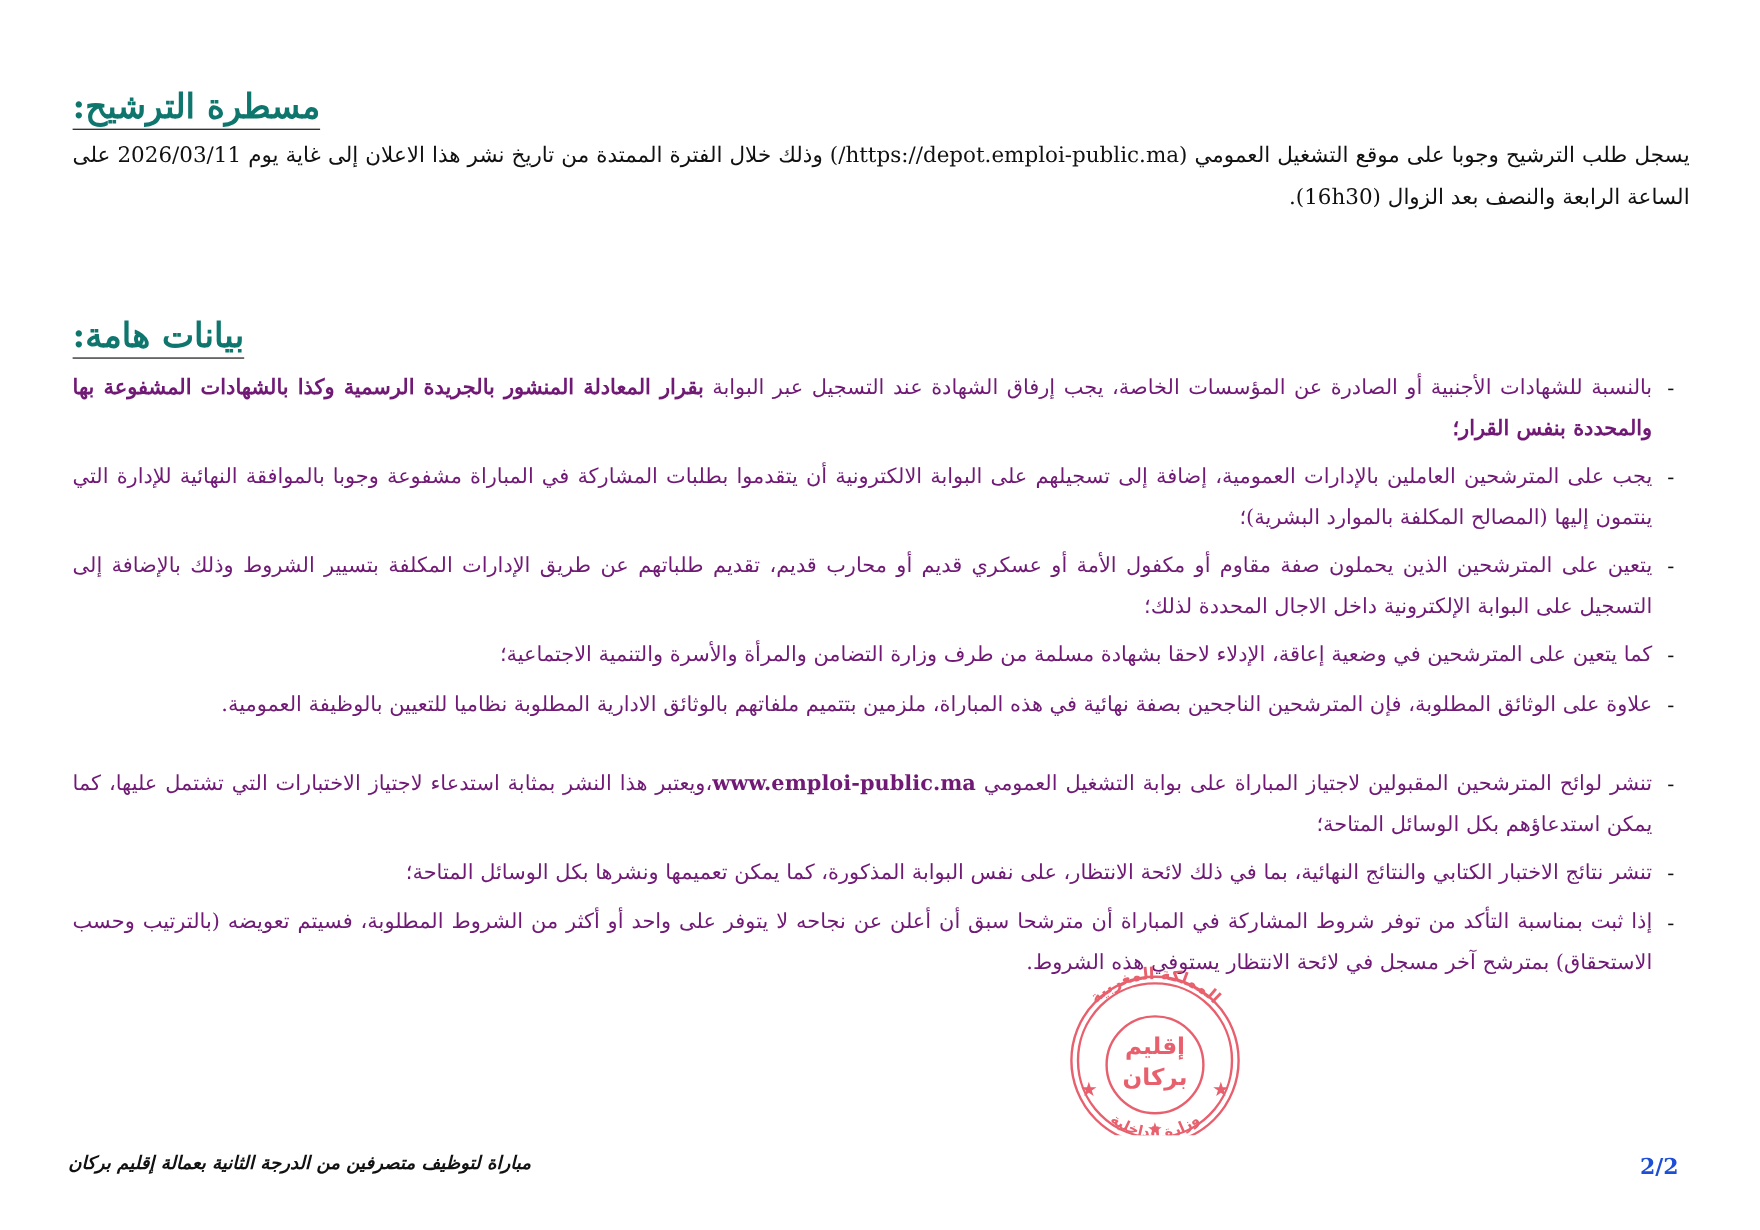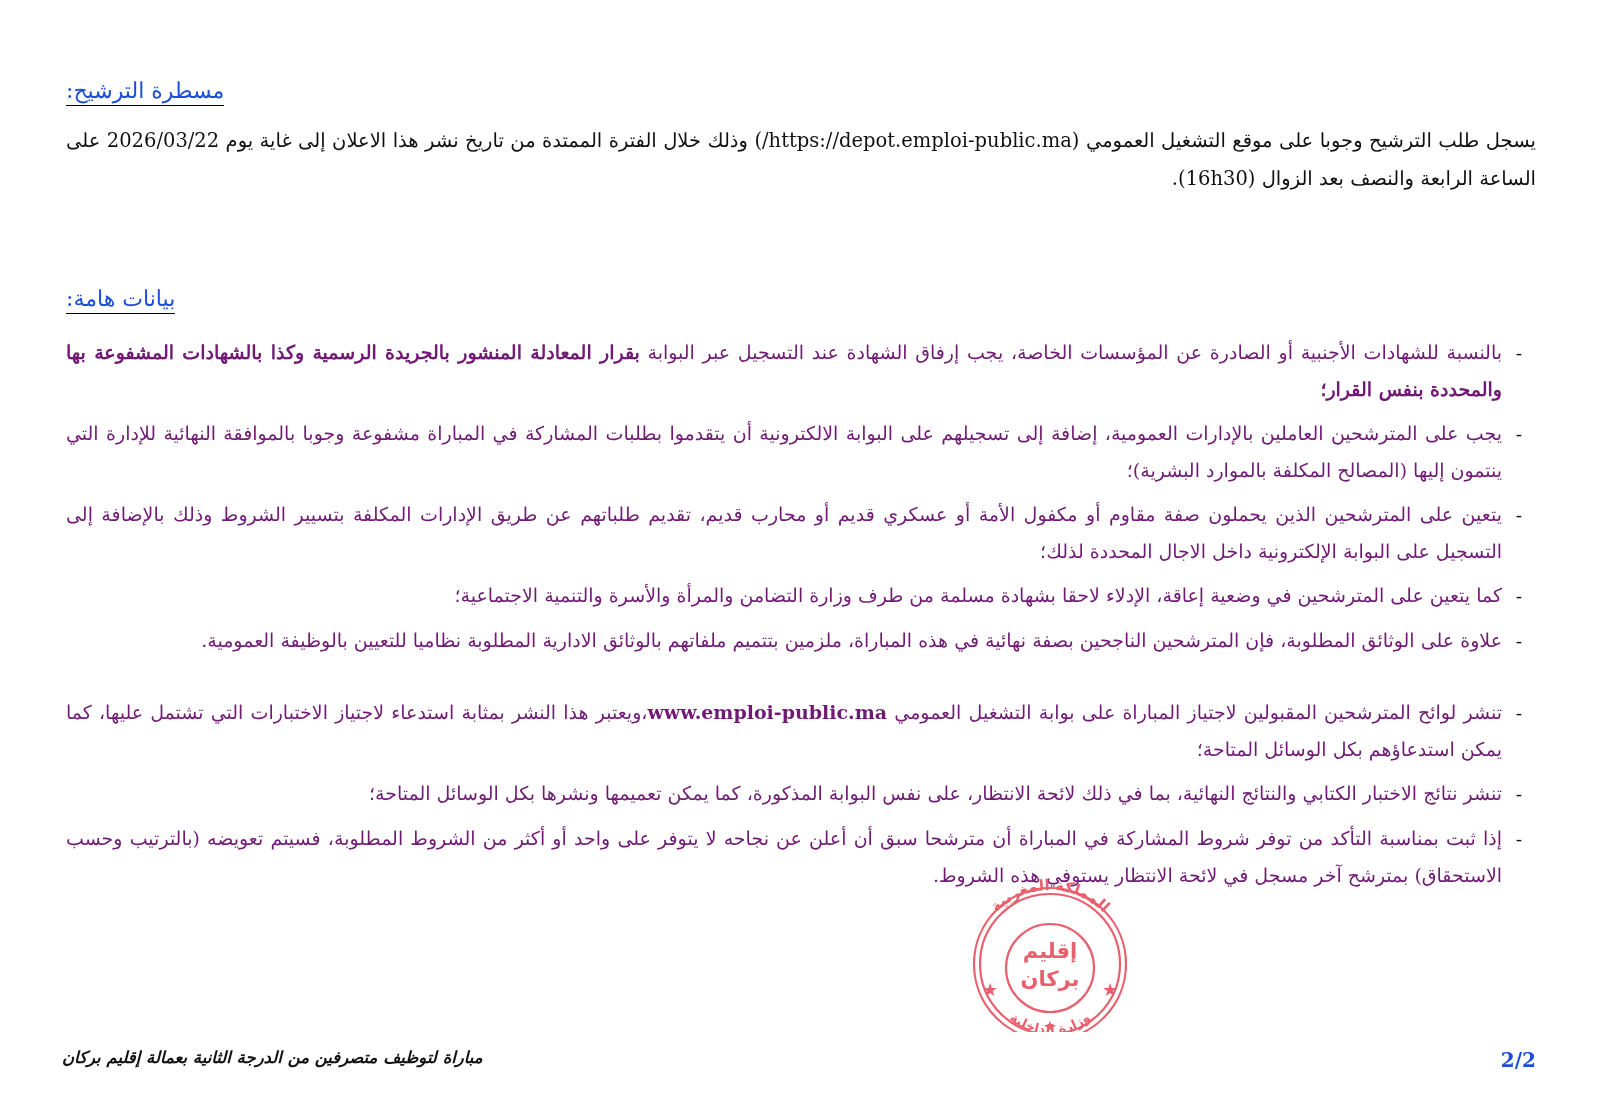--- a/index.html
+++ b/index.html
@@ -17,25 +17,25 @@
   }
 
   .page {
     position: absolute;
     inset: 0;
     padding: 0;
   }
 
   
   .section-title {
-    font-size: 22px;
-    font-weight: normal;
+    font-size: 31px;
+    font-weight: bold;
     text-align: left;      
     direction: rtl;
-    color: #1d4ed8;
+    color: #0f766e;
   }
   .section-title span.u {
     border-bottom: 1.5px solid #000;
     padding-bottom: 2px;
   }
 
   .para {
     direction: rtl;
     text-align: justify;
     font-size: 19.5px;
@@ -85,21 +85,21 @@
     top: 872px;
     width: 200px;
     height: 160px;
   }
   .stamp-svg { display: block; }
 
   
   #footer {
     position: absolute;
     left: 0;
-    right: 0;
+    right: 10px;
     top: 1048px;
     height: 34px;
   }
   #footer-note {
     position: absolute;
     left: 62px;
     top: 0;
     direction: rtl;
     font-size: 16.5px;
     font-style: italic;
@@ -119,21 +119,21 @@
 </style>
 </head>
 <body>
 
 <div class="page">
 
   <div id="title-procedure" class="section-title">
     <span class="u">مسطرة الترشيح:</span>
   </div>
 
-  <div id="para-procedure-1" class="para">يسجل طلب الترشيح وجوبا على موقع التشغيل العمومي (https://depot.emploi-public.ma/) وذلك خلال الفترة الممتدة من تاريخ نشر هذا الاعلان إلى غاية يوم 2026/03/22 على الساعة الرابعة والنصف بعد الزوال (16h30).</div>
+  <div id="para-procedure-1" class="para">يسجل طلب الترشيح وجوبا على موقع التشغيل العمومي (https://depot.emploi-public.ma/) وذلك خلال الفترة الممتدة من تاريخ نشر هذا الاعلان إلى غاية يوم 2026/03/11 على الساعة الرابعة والنصف بعد الزوال (16h30).</div>
 
 
   <div id="title-important" class="section-title">
     <span class="u">بيانات هامة:</span>
   </div>
 
   <div id="list-important">
 
     <div class="bullet">
       <div class="marker">-</div>

